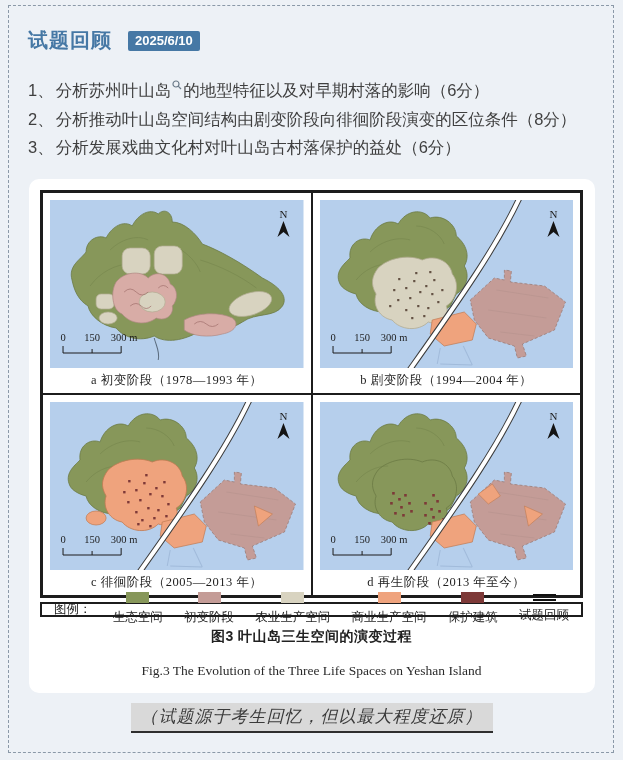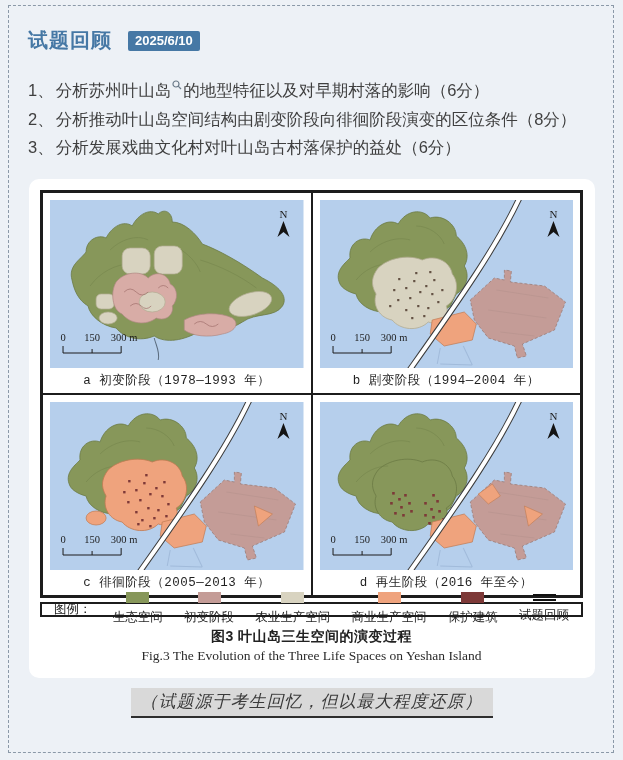--- a/index.html
+++ b/index.html
@@ -36,21 +36,21 @@
   .figure{width:543px;margin:0 auto;}
   .map-grid{
     display:grid;grid-template-columns:1fr 1fr;
     border:2px solid #1c1c1c;
   }
   .panel{border:1px solid #1c1c1c;background:#fff;}
   .panel-map{padding:7px 7px 0;}
   .panel-map svg{display:block;width:100%;height:168px;}
   .panel-caption{
     height:25px;display:flex;align-items:center;justify-content:center;
-    font-family:Liberation Mono, monospace;
+    font-family:Liberation Serif, serif;
     font-size:12.5px;color:#1f1f1f;letter-spacing:0.5px;
   }
   
   .legend{
     width:543px;box-sizing:border-box;margin:4px auto 0;
     border:2px solid #1c1c1c;height:15px;
     display:flex;align-items:center;justify-content:space-between;
     padding:0 12px;font-family:"Liberation Serif","DejaVu Serif",serif;
     font-size:12.5px;color:#1f1f1f;
   }
@@ -61,21 +61,21 @@
   .sw-agri{background:var(--agri,#c9c7ba);}
   .sw-biz{background:var(--biz,#efa37d);}
   .sw-protect{background:var(--protect,#7d3938);}
   .sw-bridge{width:23px;height:7px;border-top:2px solid #111;border-bottom:2px solid #111;box-sizing:border-box;}
   
   .fig-caption-cn{
     text-align:center;margin-top:11px;font-size:14px;font-weight:bold;color:#222;
     letter-spacing:0.5px;
   }
   .fig-caption-en{
-    text-align:center;margin-top:2px;
+    text-align:center;margin-top:17px;
     font-family:"Liberation Serif","DejaVu Serif",serif;
     font-size:13.5px;color:#2a2a2a;
   }
   
   .footer{margin-top:10px;text-align:center;}
   .footer-note{
     display:inline-block;font-style:italic;font-size:17px;color:#3a3a3a;
     background:#d9d9d9;border-bottom:2px solid #2e2e2e;
     padding:2px 10px 3px;letter-spacing:1px;
   }
@@ -321,21 +321,21 @@
             <text class="svg-north" x="233" y="18" text-anchor="middle">N</text>
             <polygon points="233,21 227,37 233,32 239,37" fill="#141414"></polygon>
             <g>
               <text class="svg-label" x="13" y="141" text-anchor="middle">0</text>
               <text class="svg-label" x="42" y="141" text-anchor="middle">150</text>
               <text class="svg-label" x="74" y="141" text-anchor="middle">300 m</text>
               <path d="M13,146 v7 M13,153 h58 M42,149 v4 M71,146 v7" stroke="#1c1c1c" stroke-width="1" fill="none"></path>
             </g>
           </svg>
         </div>
-        <div class="panel-caption">d 再生阶段（2016 年至今）</div>
+        <div class="panel-caption">d 再生阶段（2013 年至今）</div>
       </div>
 
     </div>
 
     <div class="legend">
       <span>图例：</span>
       <span class="legend-item">
         <span class="sw sw-eco"></span>
         <span>生态空间</span>
       </span>

